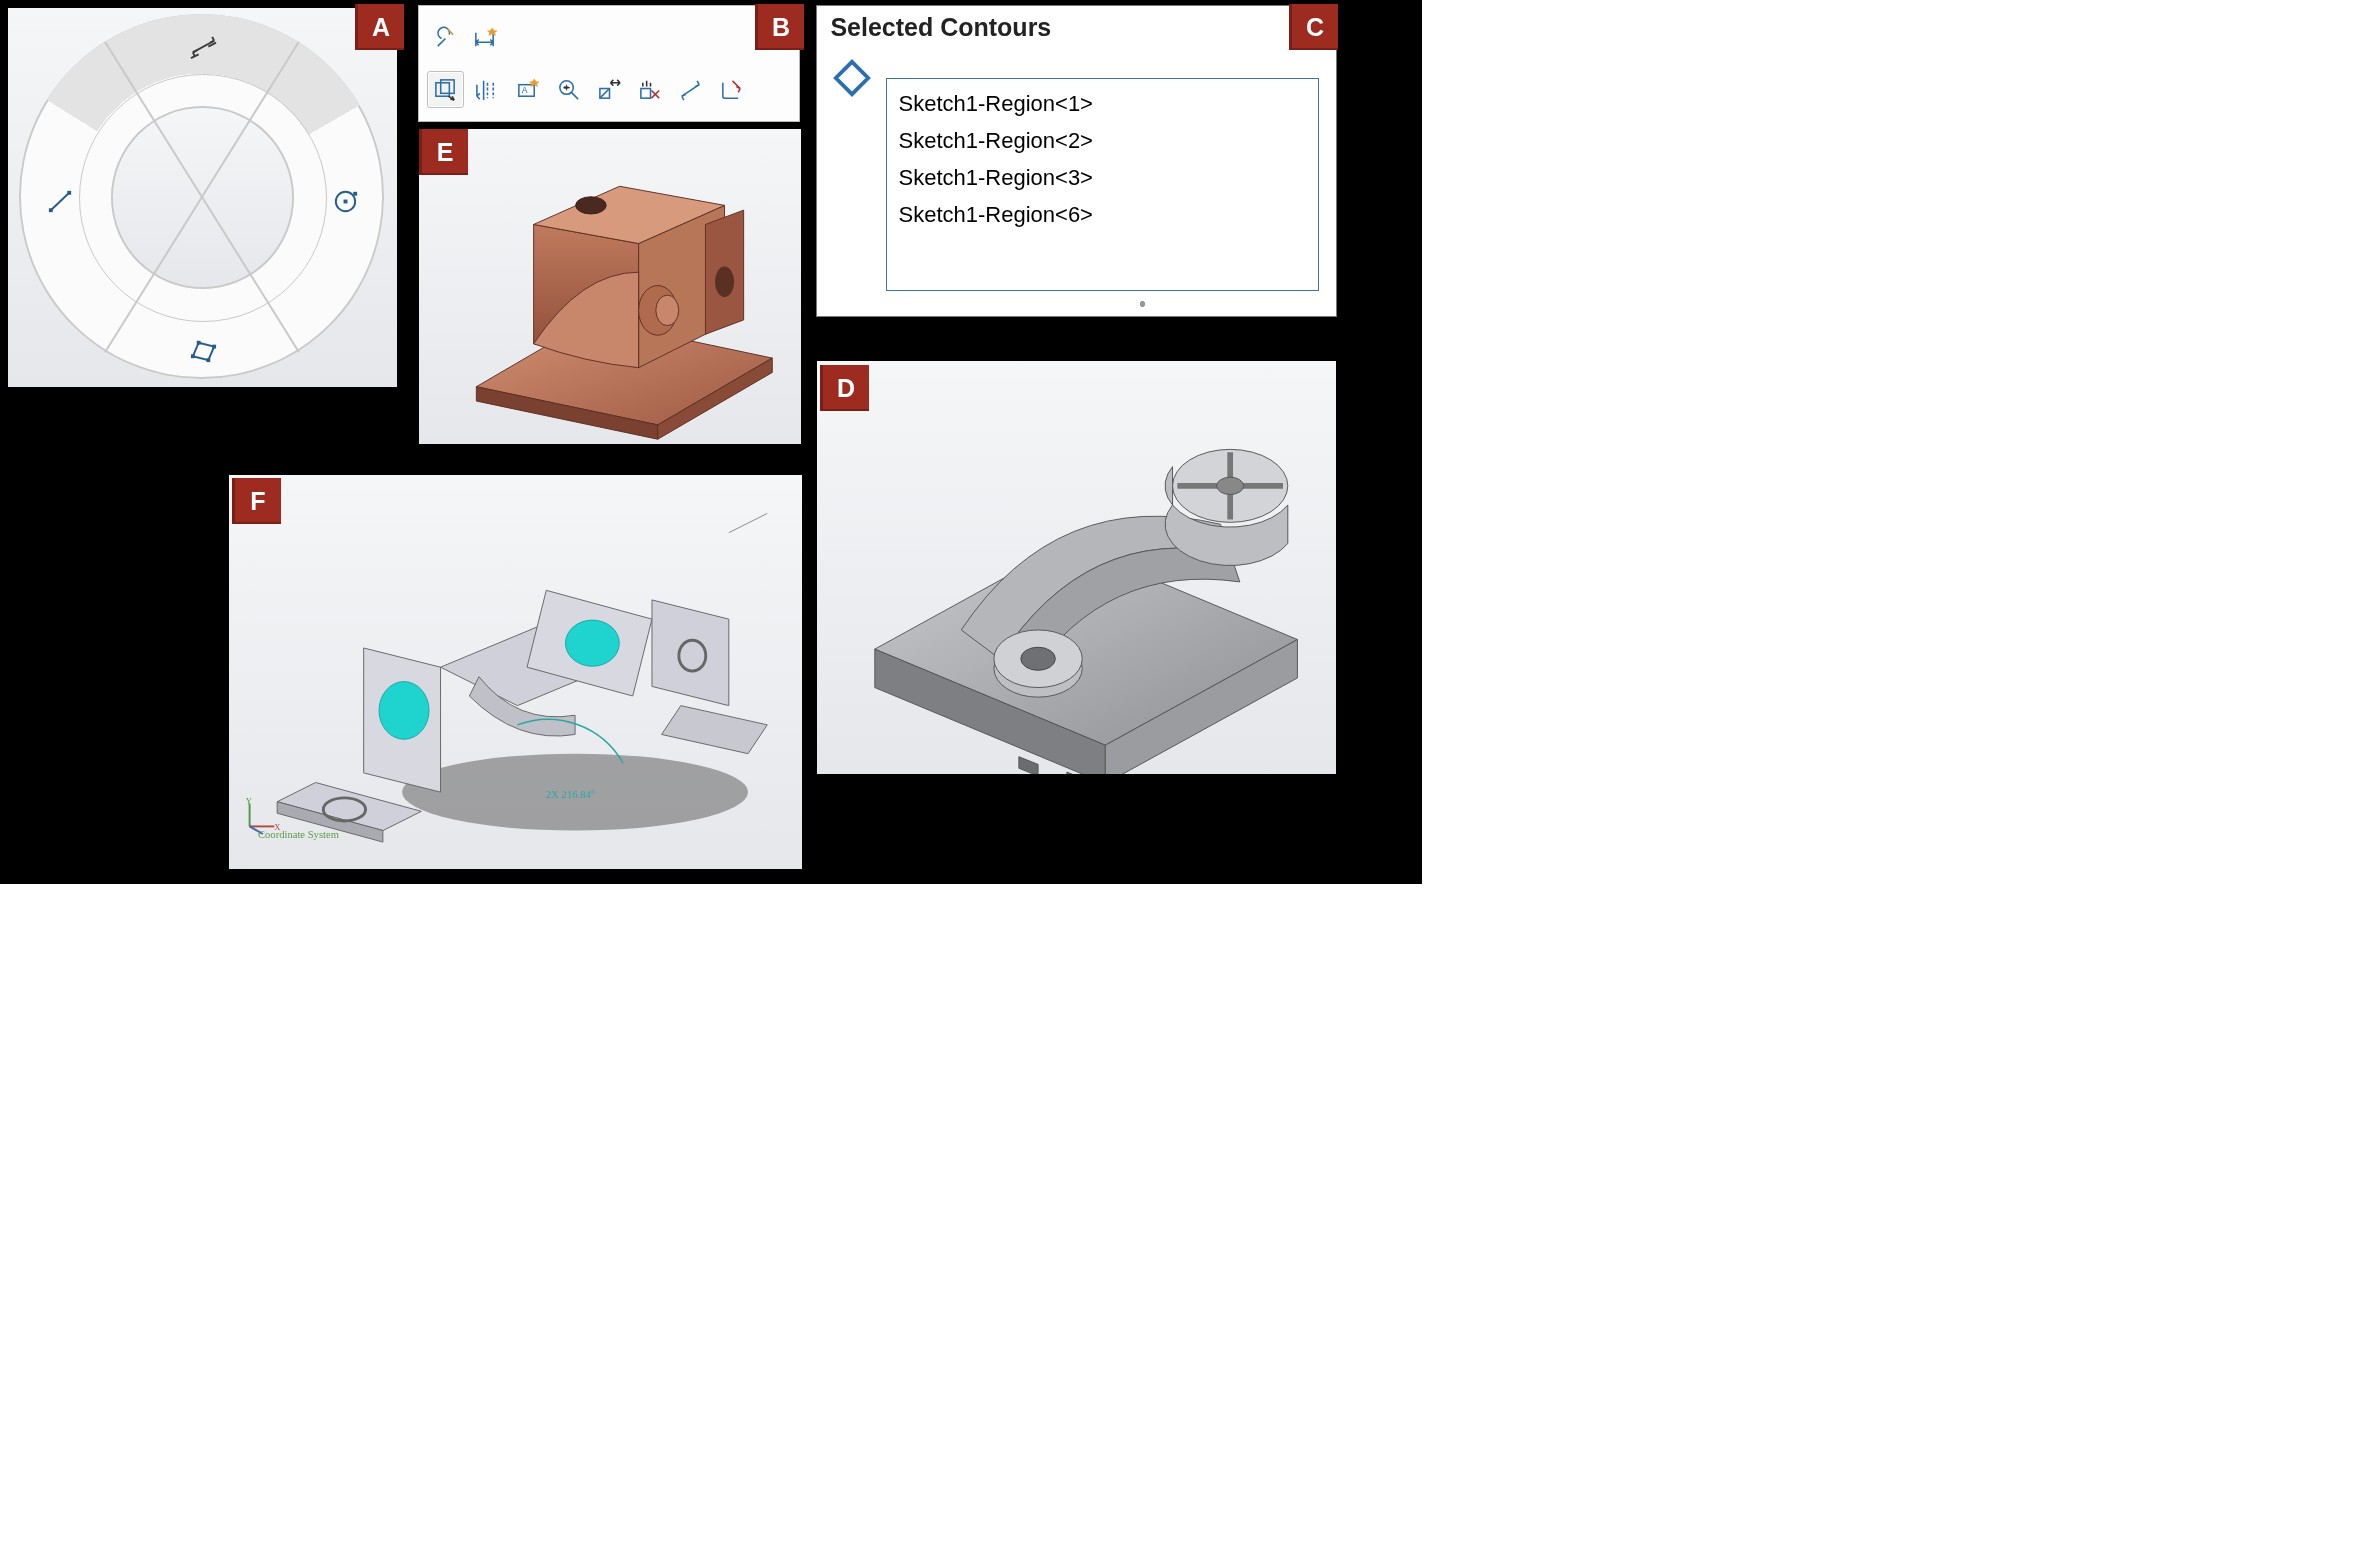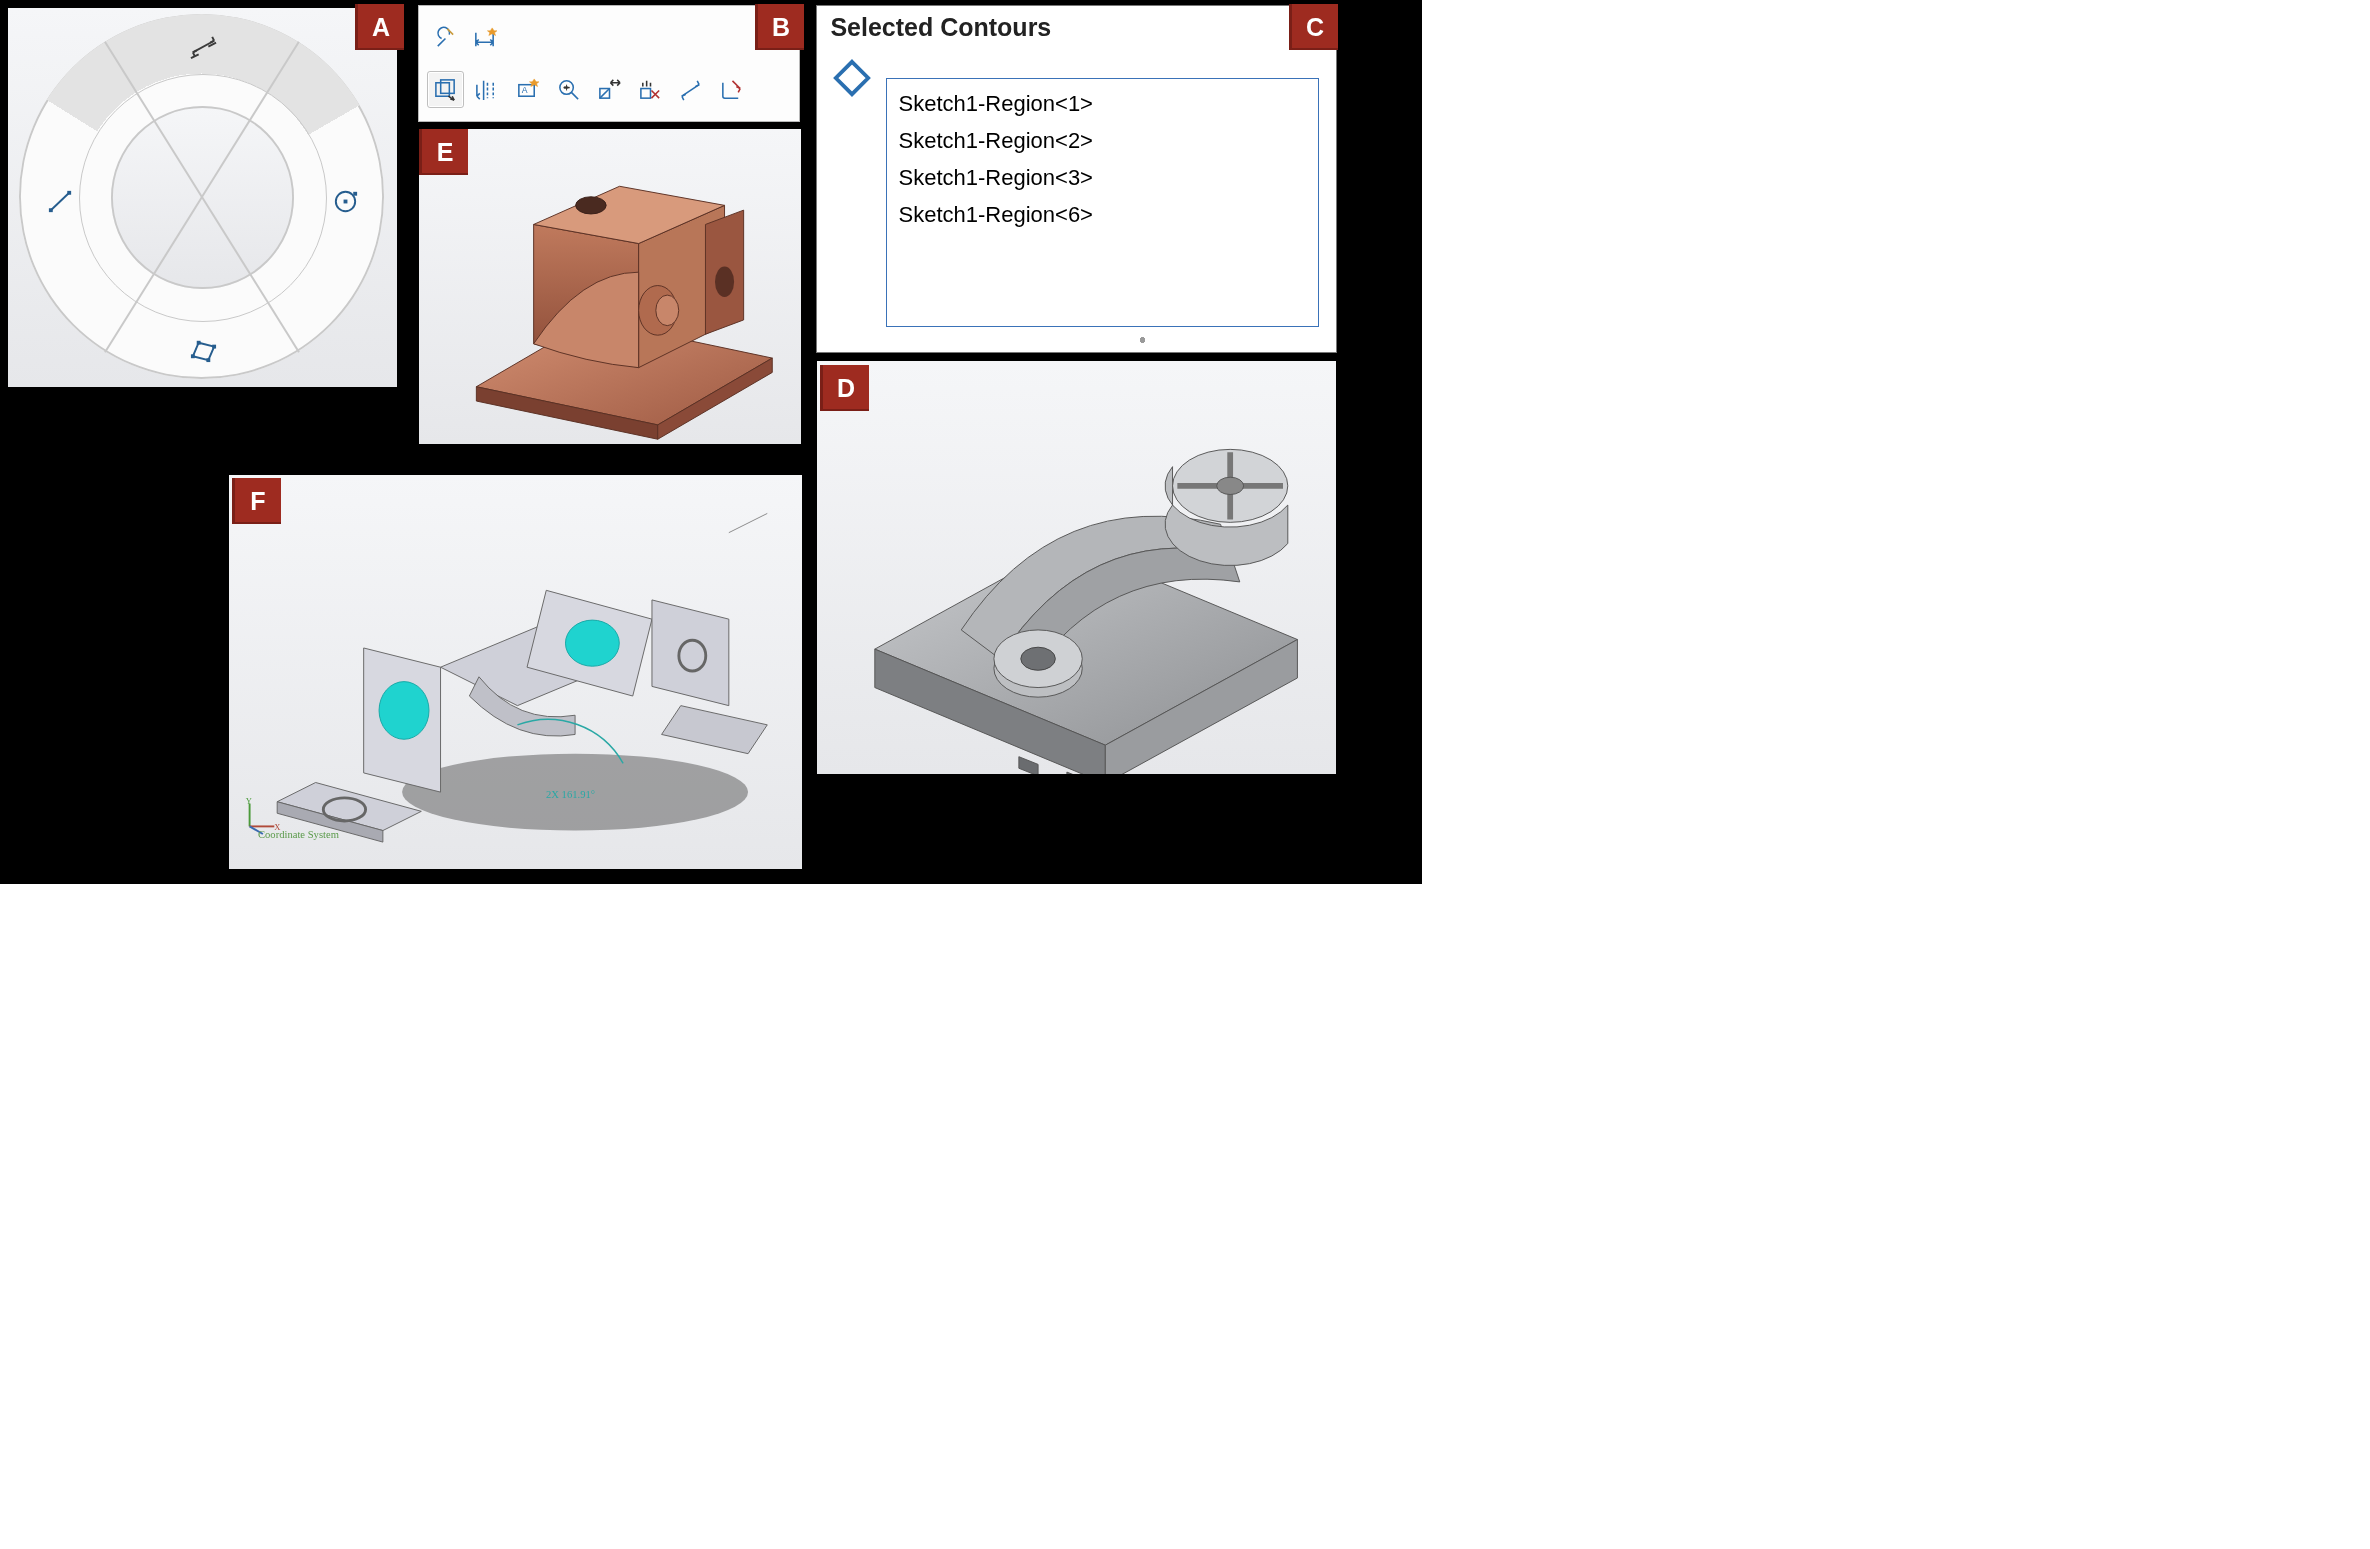--- a/index.html
+++ b/index.html
@@ -76,21 +76,21 @@
   .tb-row.r1{top:7.7px}.tb-row.r2{top:60px}
   .tb-btn{
     width:35px;height:35px;display:flex;align-items:center;justify-content:center;
     border-radius:2.9px;
   }
   .tb-btn.active{background:#f3f3f3;border:1px solid #bfbfbf;box-shadow:inset 0 0 0 1px #fff}
   .tb-btn svg{width:25px;height:25px;stroke:#2a6fb0;stroke-width:1.6;fill:none}
   .spark{fill:#e89a2c;stroke:#e89a2c;stroke-width:.5}
 
   
-  #panelC{left:817px;top:5.8px;width:519px;height:346px;background:#fff;outline:1px solid #777}
+  #panelC{left:817px;top:5.8px;width:519px;height:310px;background:#fff;outline:1px solid #777}
   .c-title{position:absolute;left:13.4px;top:7.7px;font:700 25px "Segoe UI",Arial,sans-serif}
   .c-icon{position:absolute;left:15.4px;top:52px;width:40px;height:40px}
   .c-icon svg{width:40px;height:40px;stroke:#2a6fb0;stroke-width:4;fill:none}
   .c-list{
     position:absolute;left:69px;top:48px;right:17.3px;bottom:25px;
     border:1px solid #3a72b8;background:#fff;
     padding:5.8px 11.5px;
     font:22px/37px "Segoe UI",Arial,sans-serif;color:#000;margin-top:24px;
   }
   .c-row{white-space:nowrap}
@@ -352,18 +352,18 @@
     <div class="axis">
       <svg width="38" height="38" viewBox="0 0 40 40" style="font-size:10px">
         <path d="M8 32 L8 8" stroke="#4a9a3a" stroke-width="2"></path>
           <text x="4" y="8" fill="#4a9a3a" font-size="9">Y</text>
         <path d="M8 32 L34 32" stroke="#b04a3a" stroke-width="2"></path>
           <text x="34" y="36" fill="#b04a3a" font-size="9">X</text>
         <path d="M8 32 L22 40" stroke="#3a6ab0" stroke-width="2"></path>
       </svg>
     </div>
     <div class="axis-label">Coordinate System</div>
-    <div style="position:absolute;left:317px;bottom:69px;font:10.6px 'Segoe UI';color:#2aa8a5">2X 161.91°</div>
+    <div style="position:absolute;left:317px;bottom:69px;font:10.6px 'Segoe UI';color:#2aa8a5">2X 216.84°</div>
   </div>
   <div class="tag" style="left:232px;top:478px">F</div>
 
 </div>
 
 
 </body></html>

